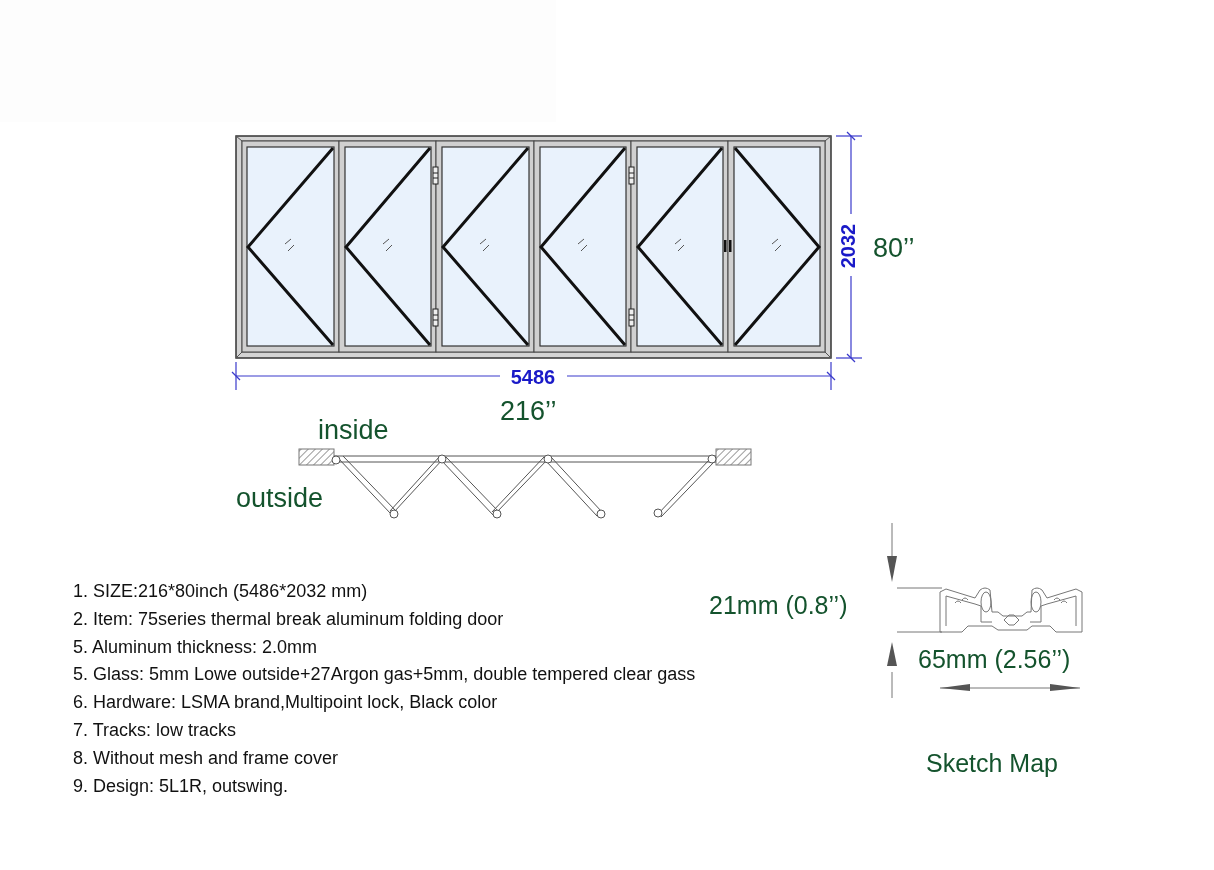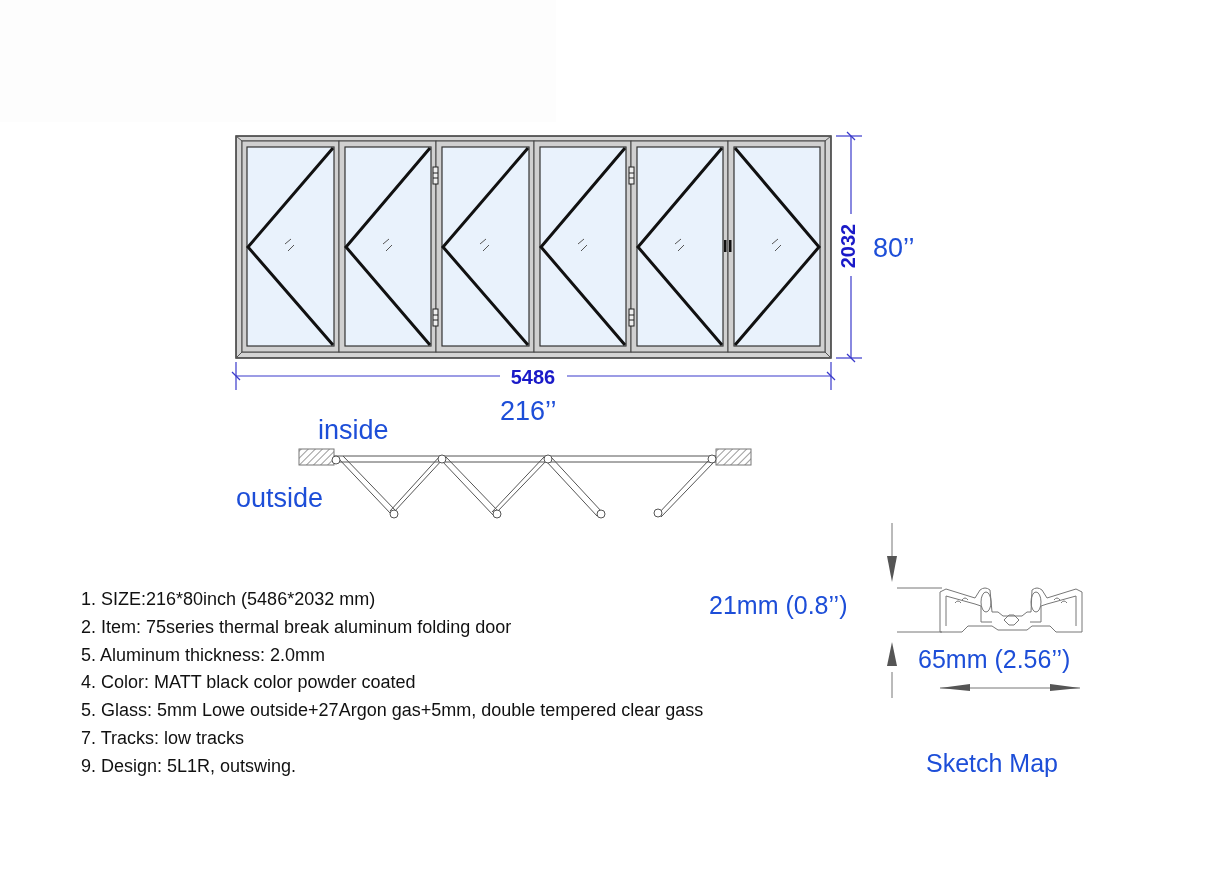--- a/index.html
+++ b/index.html
@@ -1,23 +1,23 @@
 <!DOCTYPE html>
 <html><head>
 <meta charset="utf-8">
 <style>
   html, body { margin:0; padding:0; background:#ffffff; }
   body { width:1214px; height:870px; position:relative; overflow:hidden;
          font-family:"Liberation Sans", sans-serif; color:#111; }
   .corner-shade { position:absolute; left:0; top:0; width:556px; height:122px; background:#fdfdfd; }
   svg.drawing { position:absolute; left:0; top:0; }
-  .lbl { position:absolute; white-space:nowrap; font-family:"Liberation Sans", sans-serif; color:#1d4ed8; }
+  .lbl { position:absolute; white-space:nowrap; font-family:"Liberation Sans", sans-serif; color:#14532d; }
   .big { font-size:27px; }
   .mid { font-size:25px; }
-  .spec-list { position:absolute; left:73px; top:578px; margin:8px; padding:0; list-style:none;
+  .spec-list { position:absolute; left:73px; top:578px; margin:0; padding:0; list-style:none;
                font-size:18px; line-height:27.8px; color:#111; }
   .spec-list li { margin:0; padding:0; white-space:nowrap; }
   .dim-blue { font-family:"Liberation Sans", sans-serif; font-weight:bold; fill:#1a1ac8; }
 </style>
 </head>
 <body>
 
 <div class="corner-shade"></div>
 
 <svg class="drawing" width="1214" height="870" viewBox="0 0 1214 870">
@@ -185,21 +185,22 @@
 
 <div class="lbl big" style="left:873px; top:233px;">80’’</div>
 <div class="lbl big" style="left:500px; top:396px;">216’’</div>
 <div class="lbl big" style="left:318px; top:415px;text-align:right;">inside</div>
 <div class="lbl big" style="left:236px; top:483px;">outside</div>
 
 <ul class="spec-list">
   <li>1. SIZE:216*80inch (5486*2032 mm)</li>
   <li>2. Item: 75series thermal break aluminum folding door</li>
   <li>5. Aluminum thickness: 2.0mm</li>
-  <li>4. Color: MATT black color powder coated</li>
   <li>5. Glass: 5mm Lowe outside+27Argon gas+5mm, double tempered clear gass</li>
+  <li>6. Hardware: LSMA brand,Multipoint lock, Black color</li>
   <li>7. Tracks: low tracks</li>
+  <li>8. Without mesh and frame cover</li>
   <li>9. Design: 5L1R, outswing.</li>
 </ul>
 
 <div class="lbl mid" style="left:709px; top:591px;">21mm (0.8’’)</div>
 <div class="lbl mid" style="left:918px; top:645px;">65mm (2.56’’)</div>
 <div class="lbl mid" style="left:926px; top:727px;margin-top:22px;">Sketch Map</div>
 
 </body></html>

